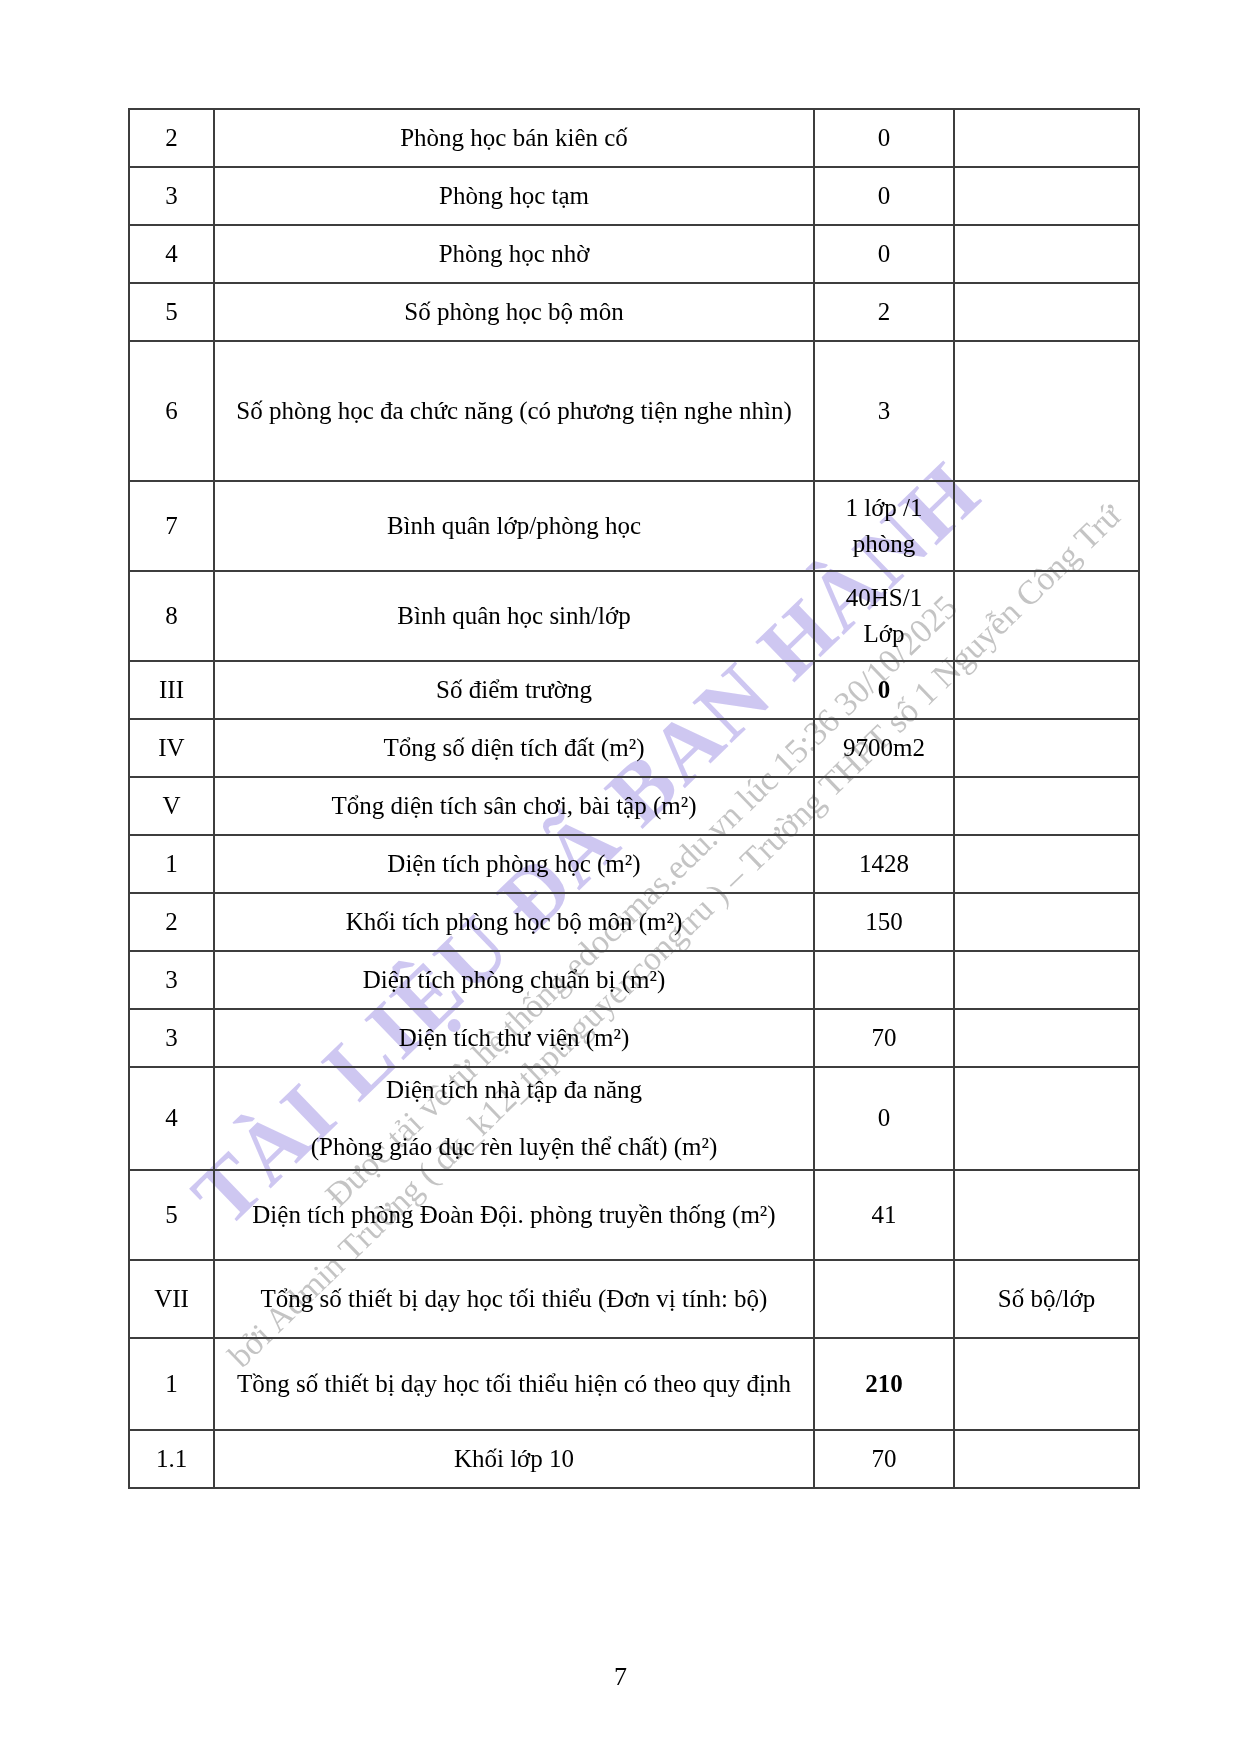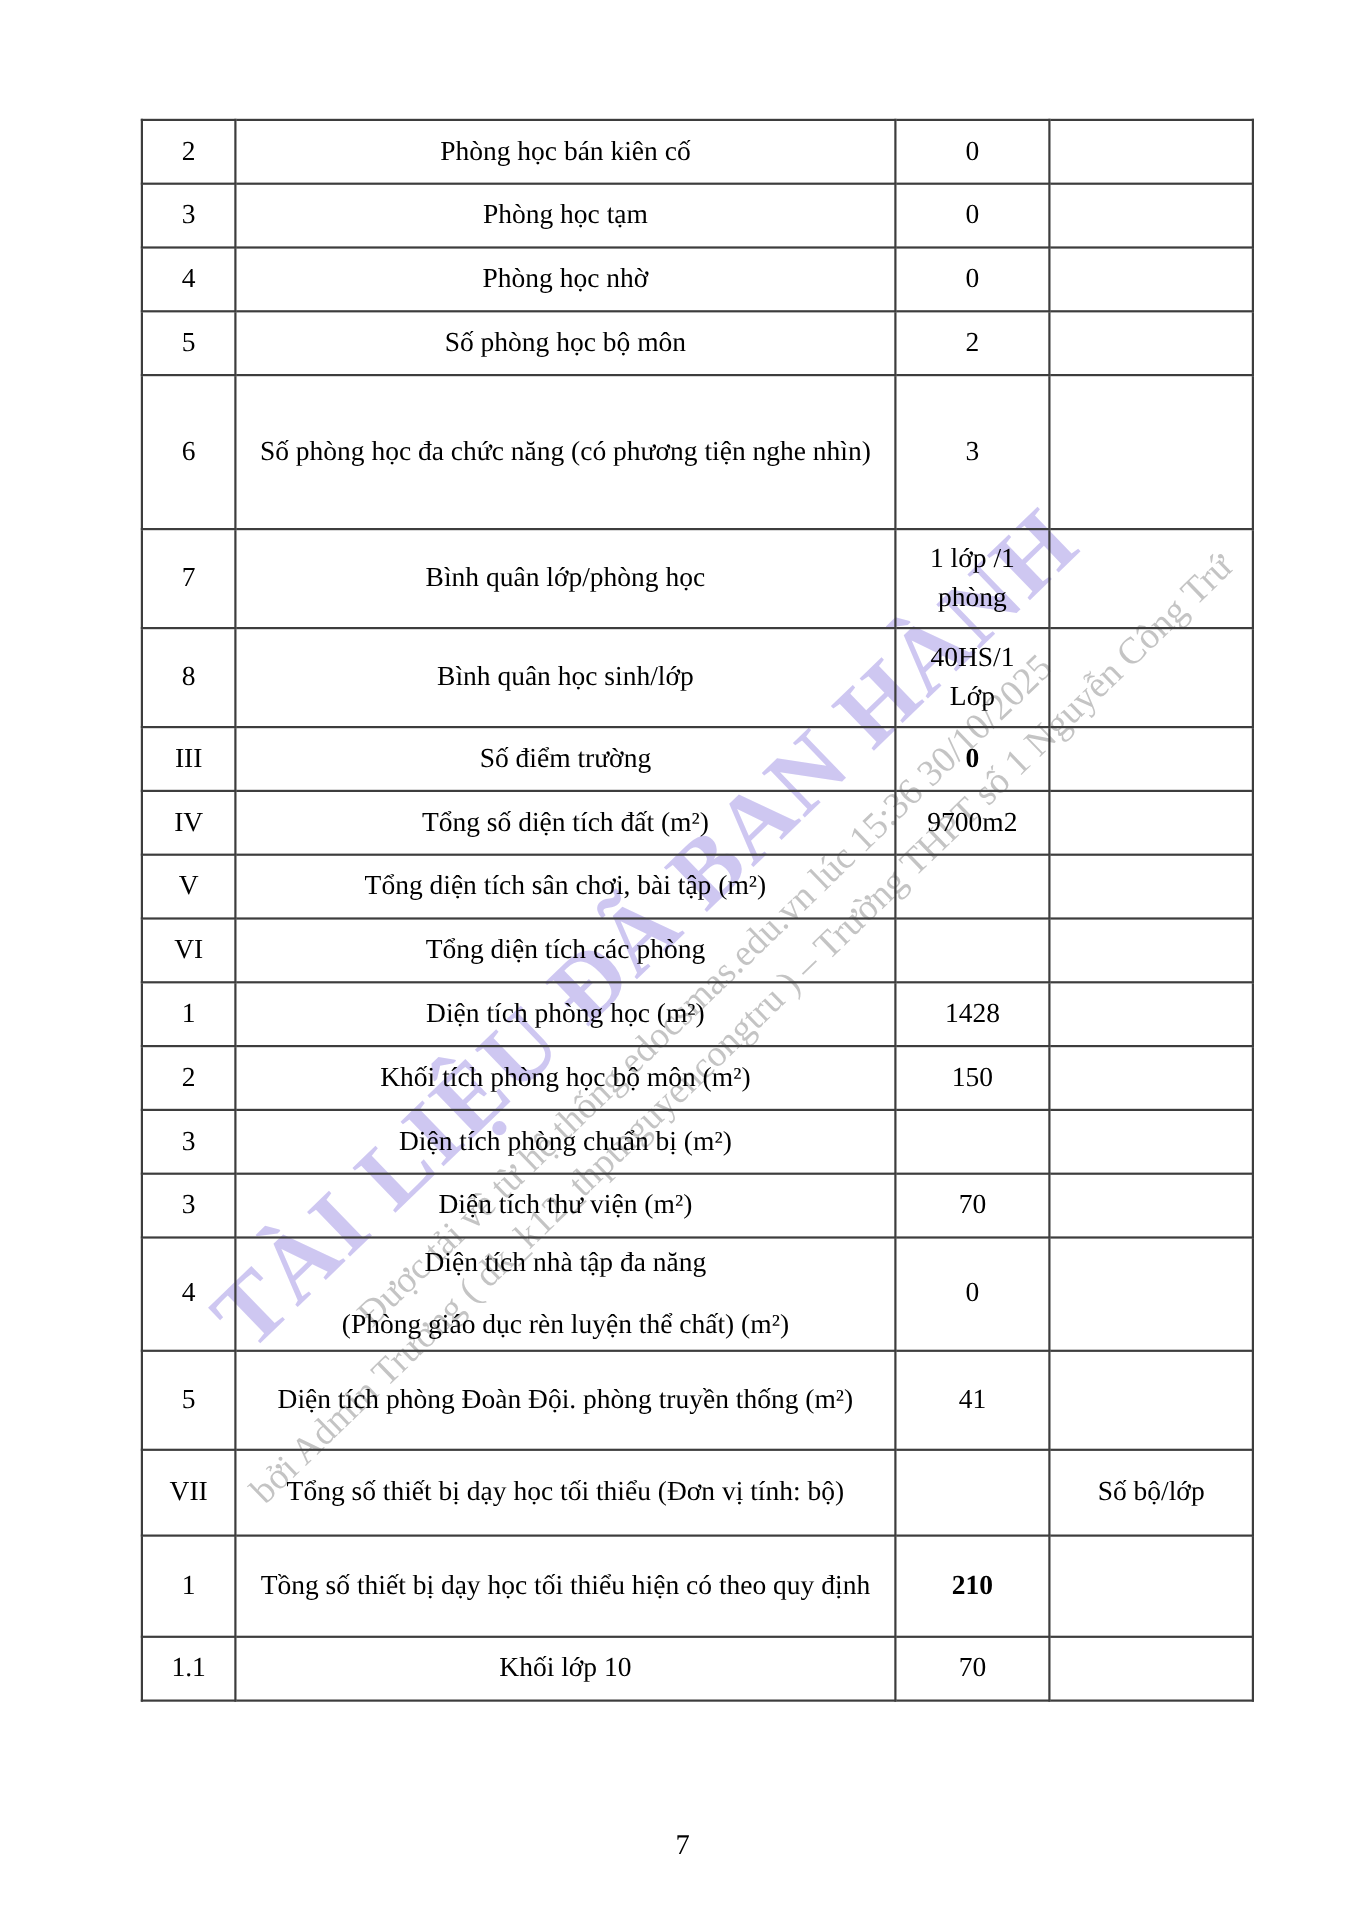--- a/index.html
+++ b/index.html
@@ -125,26 +125,20 @@
       <td><span class="lb">Tổng số diện tích đất</span><span class="un"> (m²)</span></td>
       <td class="c-val">9700m2</td>
       <td></td>
     </tr>
     <tr class="bold-row">
       <td class="num-cell">V</td>
       <td><span class="lb">Tổng diện tích sân chơi, bài tập</span><span class="un"> (m²)</span></td>
       <td class="c-val"></td>
       <td></td>
     </tr>
-    <tr class="bold-row">
-      <td class="num-cell">VI</td>
-      <td><span class="lb">Tổng diện tích các phòng</span></td>
-      <td class="c-val"></td>
-      <td></td>
-    </tr>
     <tr>
       <td class="num-cell">1</td>
       <td><span class="lb">Diện tích phòng học (m²)</span></td>
       <td class="c-val">1428</td>
       <td></td>
     </tr>
     <tr>
       <td class="num-cell">2</td>
       <td><span class="lb">Khối tích phòng học bộ môn (m²)</span></td>
       <td class="c-val">150</td>

